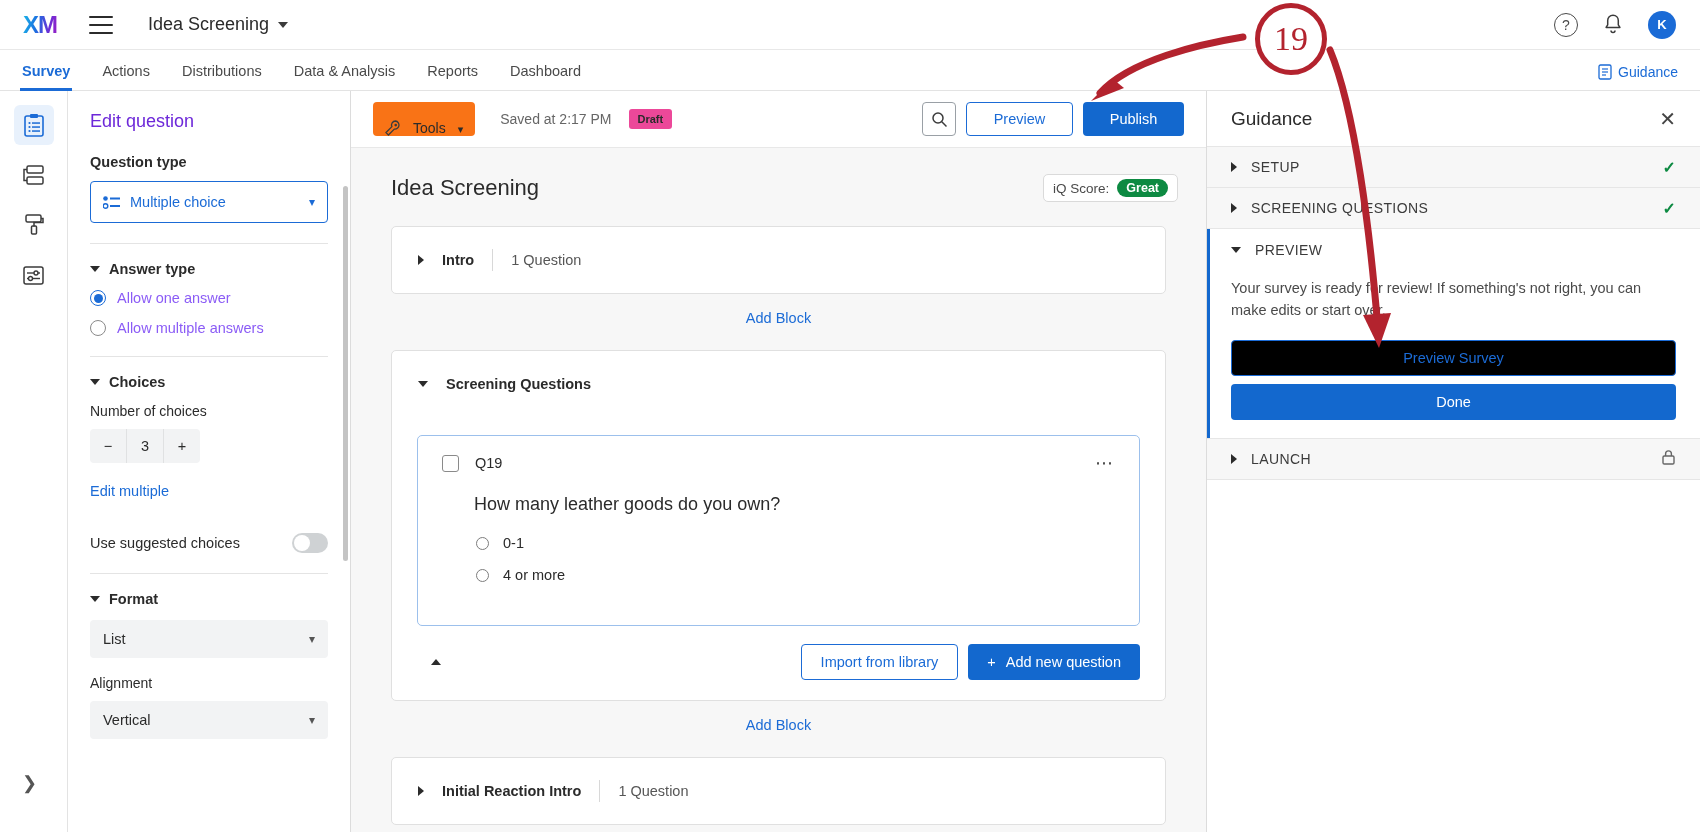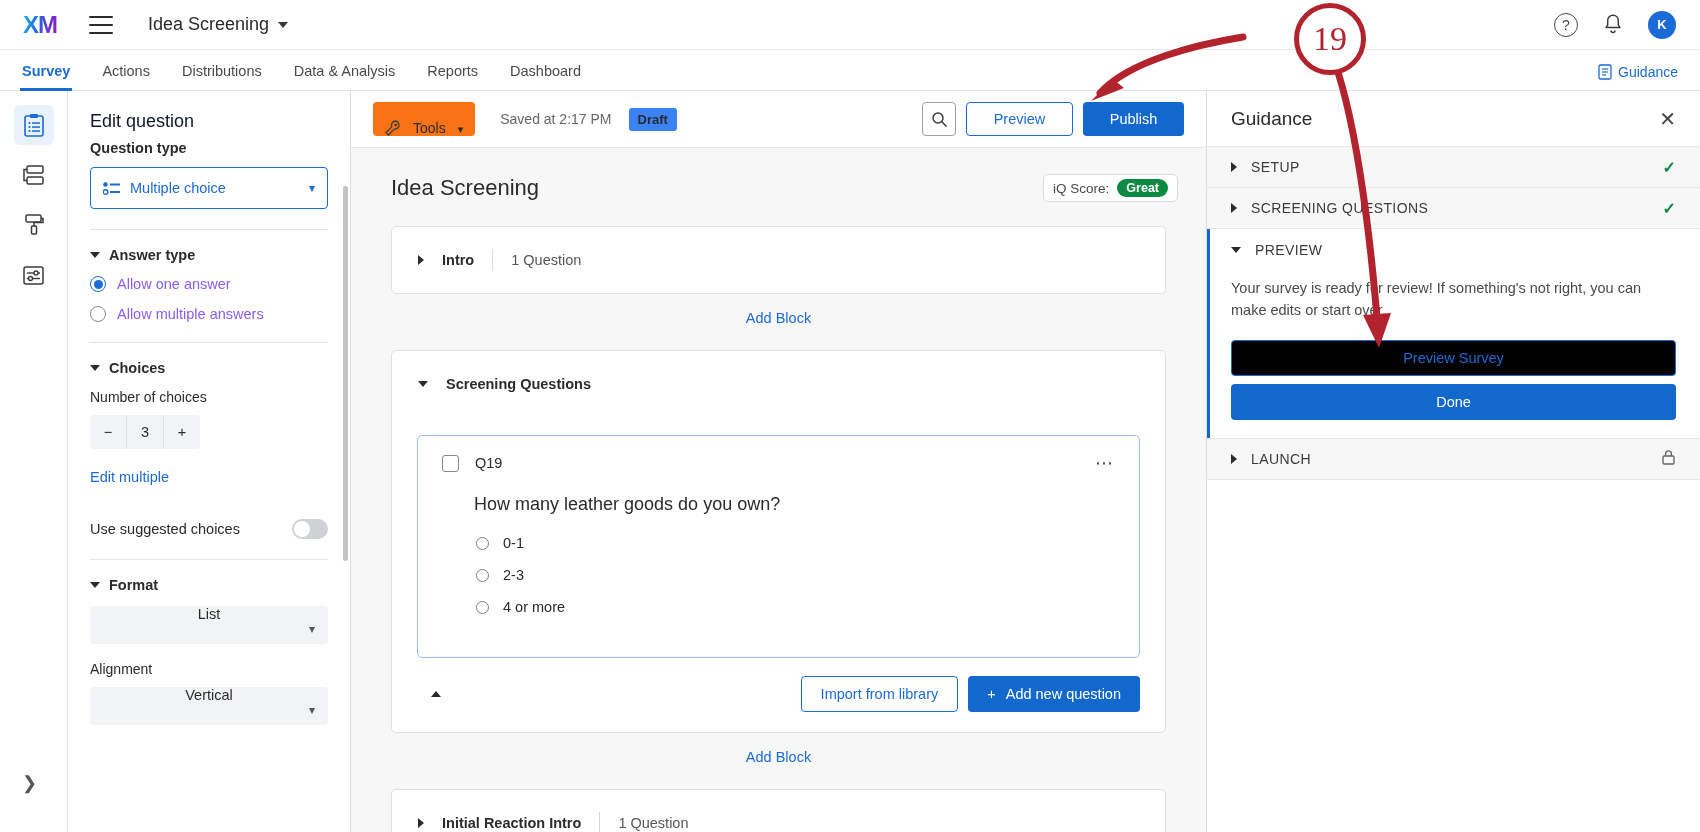--- a/index.html
+++ b/index.html
@@ -73,21 +73,21 @@
   .rail-expand {
     position:absolute; bottom:38px; left:22px; font-size:18px; color:#555; cursor:pointer;
   }
 
   
   .editpanel {
     position:absolute; left:68px; top:91px; width:283px; height:741px;
     background:#fff; border-right:1px solid #dcdcdc; overflow:hidden;
   }
   .ep-inner { padding: 20px 22px 0 22px; }
-  .ep-title { font-size:18px; color:#0f172a; margin-bottom:8px;}
+  .ep-title { font-size:18px; color:#6d28d9; margin-bottom:22px;}
   .ep-label { font-size:14.5px; font-weight:bold; color:#2b2b2b; margin-bottom:11px;}
   .select-blue {
     height:42px; border:1.5px solid #1b6bd6; border-radius:4px; display:flex; align-items:center;
     padding:0 12px; color:#1b6bd6; font-size:14.5px; cursor:pointer; gap:10px;
   }
   .select-blue .cap { margin-left:auto; font-size:12px; }
   .divider { height:1px; background:#e4e4e4; margin:20px 0 0 0; }
   .sec-head {
     display:flex; align-items:center; gap:9px; font-size:14.5px; font-weight:bold; color:#2b2b2b;
     margin:17px 0 13px 0; cursor:pointer;
@@ -106,39 +106,39 @@
   .stepper div:last-child { border-right:none; }
   .link-blue { font-size:14.5px; color:#1b6bd6; cursor:pointer; display:inline-block; margin-top:20px;}
   .toggle-row { display:flex; align-items:center; margin-top:33px;}
   .toggle-row .t-label { font-size:14.5px; color:#2b2b2b;}
   .toggle {
     margin-left:auto; width:36px;height:20px;border-radius:10px;background:#cfd2d4; position:relative; cursor:pointer;
   }
   .toggle:after { content:""; position:absolute; top:2px; left:2px; width:16px;height:16px;border-radius:50%;background:#fff;}
   .select-grey {
     height:38px; background:#f2f3f4; border-radius:4px; display:flex; align-items:center;
-    padding:0 13px; font-size:14.5px; color:#2b2b2b; cursor:pointer;flex-direction:column;
+    padding:0 13px; font-size:14.5px; color:#2b2b2b; cursor:pointer;
   }
   .select-grey .cap { margin-left:auto; font-size:12px; color:#555;}
   .ep-scrollbar {
     position:absolute; right:2px; top:95px; width:5px; height:375px; background:#c4c4c4; border-radius:3px;
   }
 
   
   .canvas { position:absolute; left:351px; top:91px; width:855px; height:741px; background:#fff; }
   .canvas-toolbar {
     height:57px; border-bottom:1px solid #e8e8e8; display:flex; align-items:center; padding:0 22px;
   }
   .tools-btn {
     height:34px; background:#f97316; border-radius:4px; display:flex; align-items:flex-end; gap:12px;
     padding:0 12px; font-size:14px; color:#2b2b2b; cursor:pointer;
   }
   .saved-txt { margin-left:25px; font-size:14px; color:#666; }
   .draft-badge {
-    margin-left:17px; background:#3b82f6; color:#2b2b2b; font-size:13px; font-weight:bold;
+    margin-left:17px; background:#ec4899; color:#2b2b2b; font-size:11px; font-weight:bold;
     padding:4px 9px; border-radius:3px;
   }
   .tb-right { margin-left:auto; display:flex; align-items:center; gap:10px;}
   .icon-sq {
     width:34px;height:34px;border:1px solid #9aa0a6;border-radius:4px;
     display:flex;align-items:center;justify-content:center;cursor:pointer;
   }
   .btn-outline {
     height:34px; min-width:107px; border:1.5px solid #1b6bd6; border-radius:4px; background:#fff;
     color:#1b6bd6; font-size:14.5px; display:flex;align-items:center;justify-content:center; cursor:pointer;
@@ -209,21 +209,21 @@
   }
   .g-btn-primary {
     height:36px; background:#1368ce; border-radius:4px; color:#fff;
     font-size:14.5px; display:flex;align-items:center;justify-content:center; cursor:pointer;
   }
   .g-divider { height:1px; background:#e6e6e6;}
 
   
   .anno { position:absolute; left:0; top:0; width:1700px; height:832px; pointer-events:none; }
   .anno-badge {
-    position:absolute; left:1294px; top:3px; width:72px; height:72px; border-radius:50%;
+    position:absolute; left:1255px; top:3px; width:72px; height:72px; border-radius:50%;
     border:5px solid #b3232e; background:#fff;
     display:flex; align-items:center; justify-content:center;
     font-family:"Liberation Serif", serif; font-size:34px; color:#b3232e;
   }
 </style>
 </head>
 <body>
 
 <div class="app">
 
@@ -423,24 +423,20 @@
             <span class="qid">Q19</span>
             <span class="dots">⋯</span>
           </div>
           <div class="qtext">How many leather goods do you own?</div>
           <div class="opt-row">
             <span class="opt-radio"></span>
             <span>0-1</span>
           </div>
           <div class="opt-row">
             <span class="opt-radio"></span>
-            <span>2-3</span>
-          </div>
-          <div class="opt-row">
-            <span class="opt-radio"></span>
             <span>4 or more</span>
           </div>
         </div>
         <div class="qfooter">
           <span class="tri-up"></span>
           <div class="qfooter-right">
             <div class="btn-lib">Import from library</div>
             <div class="btn-addq">
               <span>+</span>
               <span>Add new question</span>

